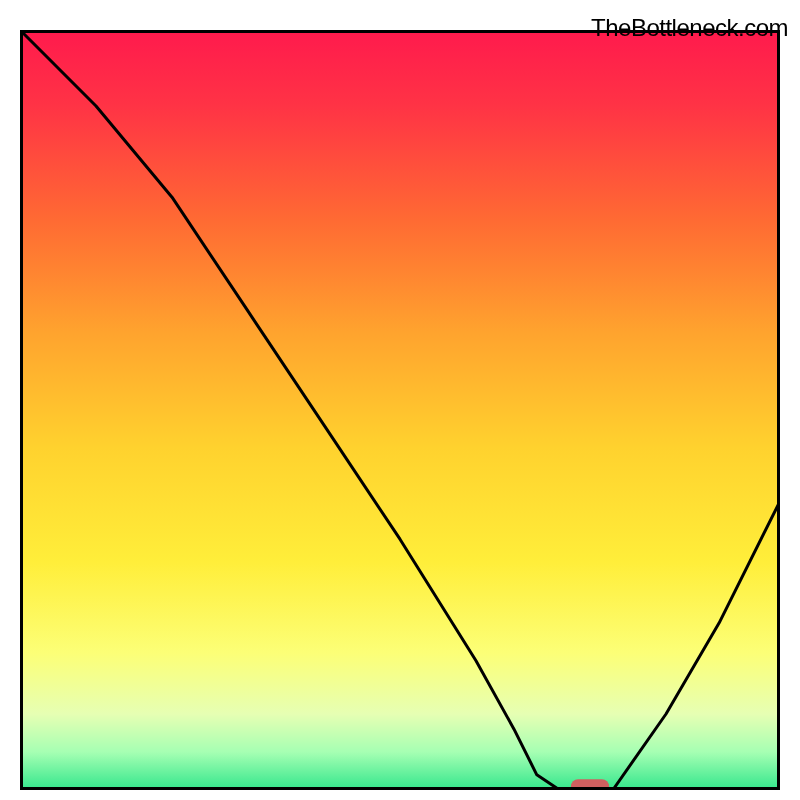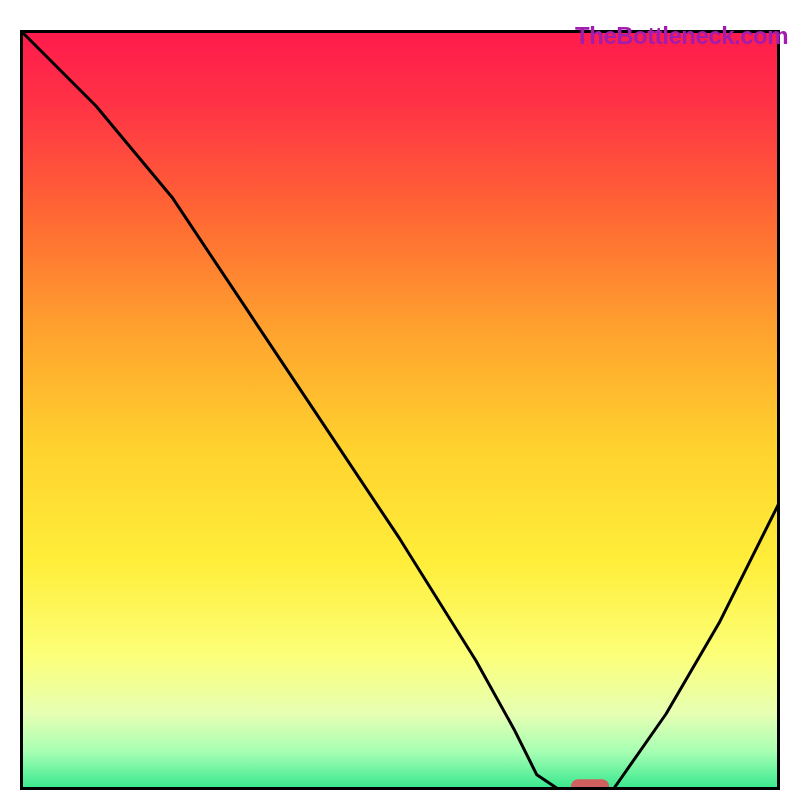--- a/index.html
+++ b/index.html
@@ -10,25 +10,25 @@
     background: #fff;
     font-family: Arial, Helvetica, sans-serif;
   }
   .container {
     position: relative;
     width: 800px;
     height: 800px;
   }
   .watermark {
     position: absolute;
-    top: 22px;
+    top: 14px;
     right: 12px;
-    color: #a21caf;
+    color: #000000;
     font-size: 24px;
-    font-weight: 700;
+    font-weight: 400;
     letter-spacing: -0.5px;
     z-index: 10;
   }
   .plot-frame {
     position: absolute;
     left: 20px;
     top: 30px;
     width: 760px;
     height: 760px;
   }

